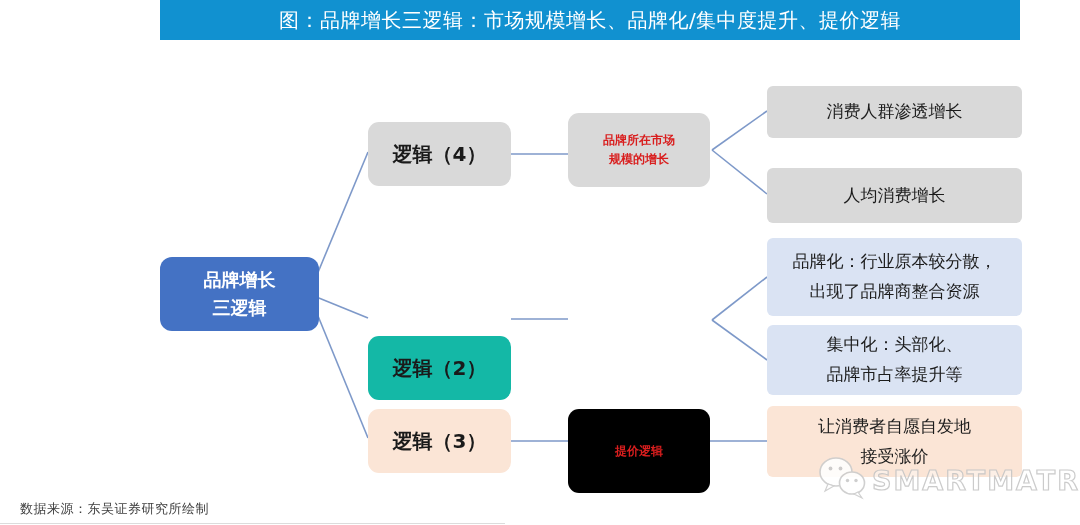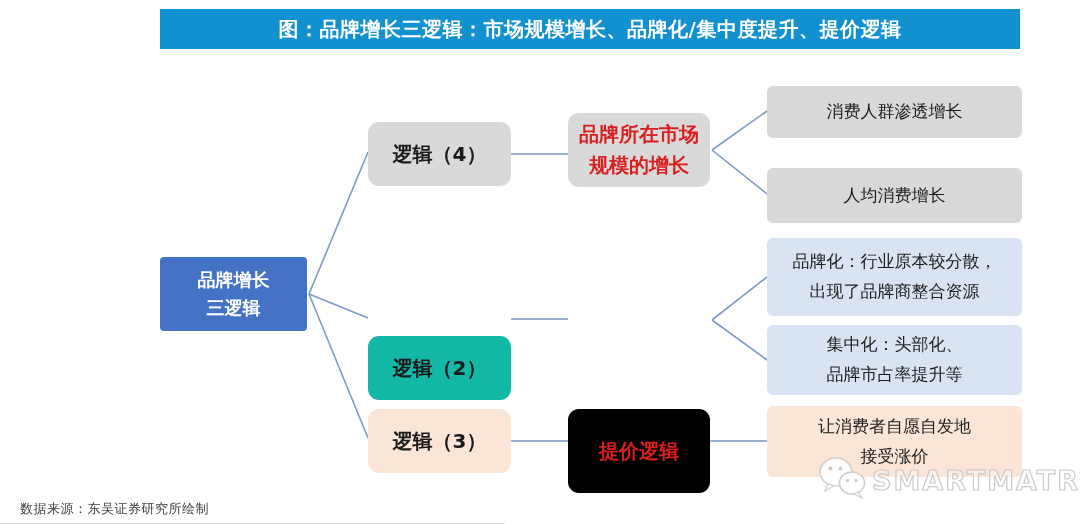--- a/index.html
+++ b/index.html
@@ -4,43 +4,43 @@
 <style>
   html,body{margin:0;padding:0;}
   body{
     width:1080px;height:525px;background:#ffffff;overflow:hidden;
     font-family:"DejaVu Sans","Liberation Sans",sans-serif;
     -webkit-font-smoothing:antialiased;
   }
   .stage{position:relative;width:1080px;height:525px;background:#fff;}
 
   .header-bar{
-    position:absolute;left:160px;top:9px;width:860px;height:40px;
+    position:absolute;left:160px;top:0;width:860px;height:40px;
     background:#1191d0;color:#ffffff;display:flex;align-items:center;justify-content:center;
-    font-size:20px;font-weight:bold;letter-spacing:.5px;
+    font-size:20px;font-weight:normal;letter-spacing:.5px;
   }
 
   .box{
     position:absolute;display:flex;align-items:center;justify-content:center;
     text-align:center;box-sizing:border-box;
   }
   .rounded{border-radius:11px;}
 
   .root-box{
-    left:160px;top:257px;width:147px;height:74px;background:#4472c4;border-radius:4px;
+    left:160px;top:257px;width:159px;height:74px;background:#4472c4;border-radius:12px;
     color:#ffffff;font-weight:bold;font-size:18px;line-height:1.55;flex-direction:column;
   }
 
   .logic-box{left:368px;width:143px;height:64px;font-size:20px;font-weight:bold;color:#1a1a1a;}
   .logic-1{top:122px;background:#d9d9d9;}
   .logic-2{top:293px;background:#14b8a6;margin-top:43px;}
   .logic-3{top:409px;background:#fbe5d6;}
 
   .driver-box{
-    left:568px;width:142px;color:#d91e1e;font-weight:bold;font-size:20px;line-height:1.55;
+    left:568px;width:142px;color:#d91e1e;font-weight:bold;font-size:12px;line-height:1.55;
     white-space:pre-line;
   }
   .driver-1{top:113px;height:74px;background:#d9d9d9;}
   .driver-2{top:285px;height:71px;background:#dae3f3;}
   .driver-3{top:409px;height:84px;background:#000000;}
 
   .outcome-box{
     left:767px;width:255px;color:#1c1c1c;font-size:17px;line-height:1.75;border-radius:6px;
     white-space:pre-line;
   }

